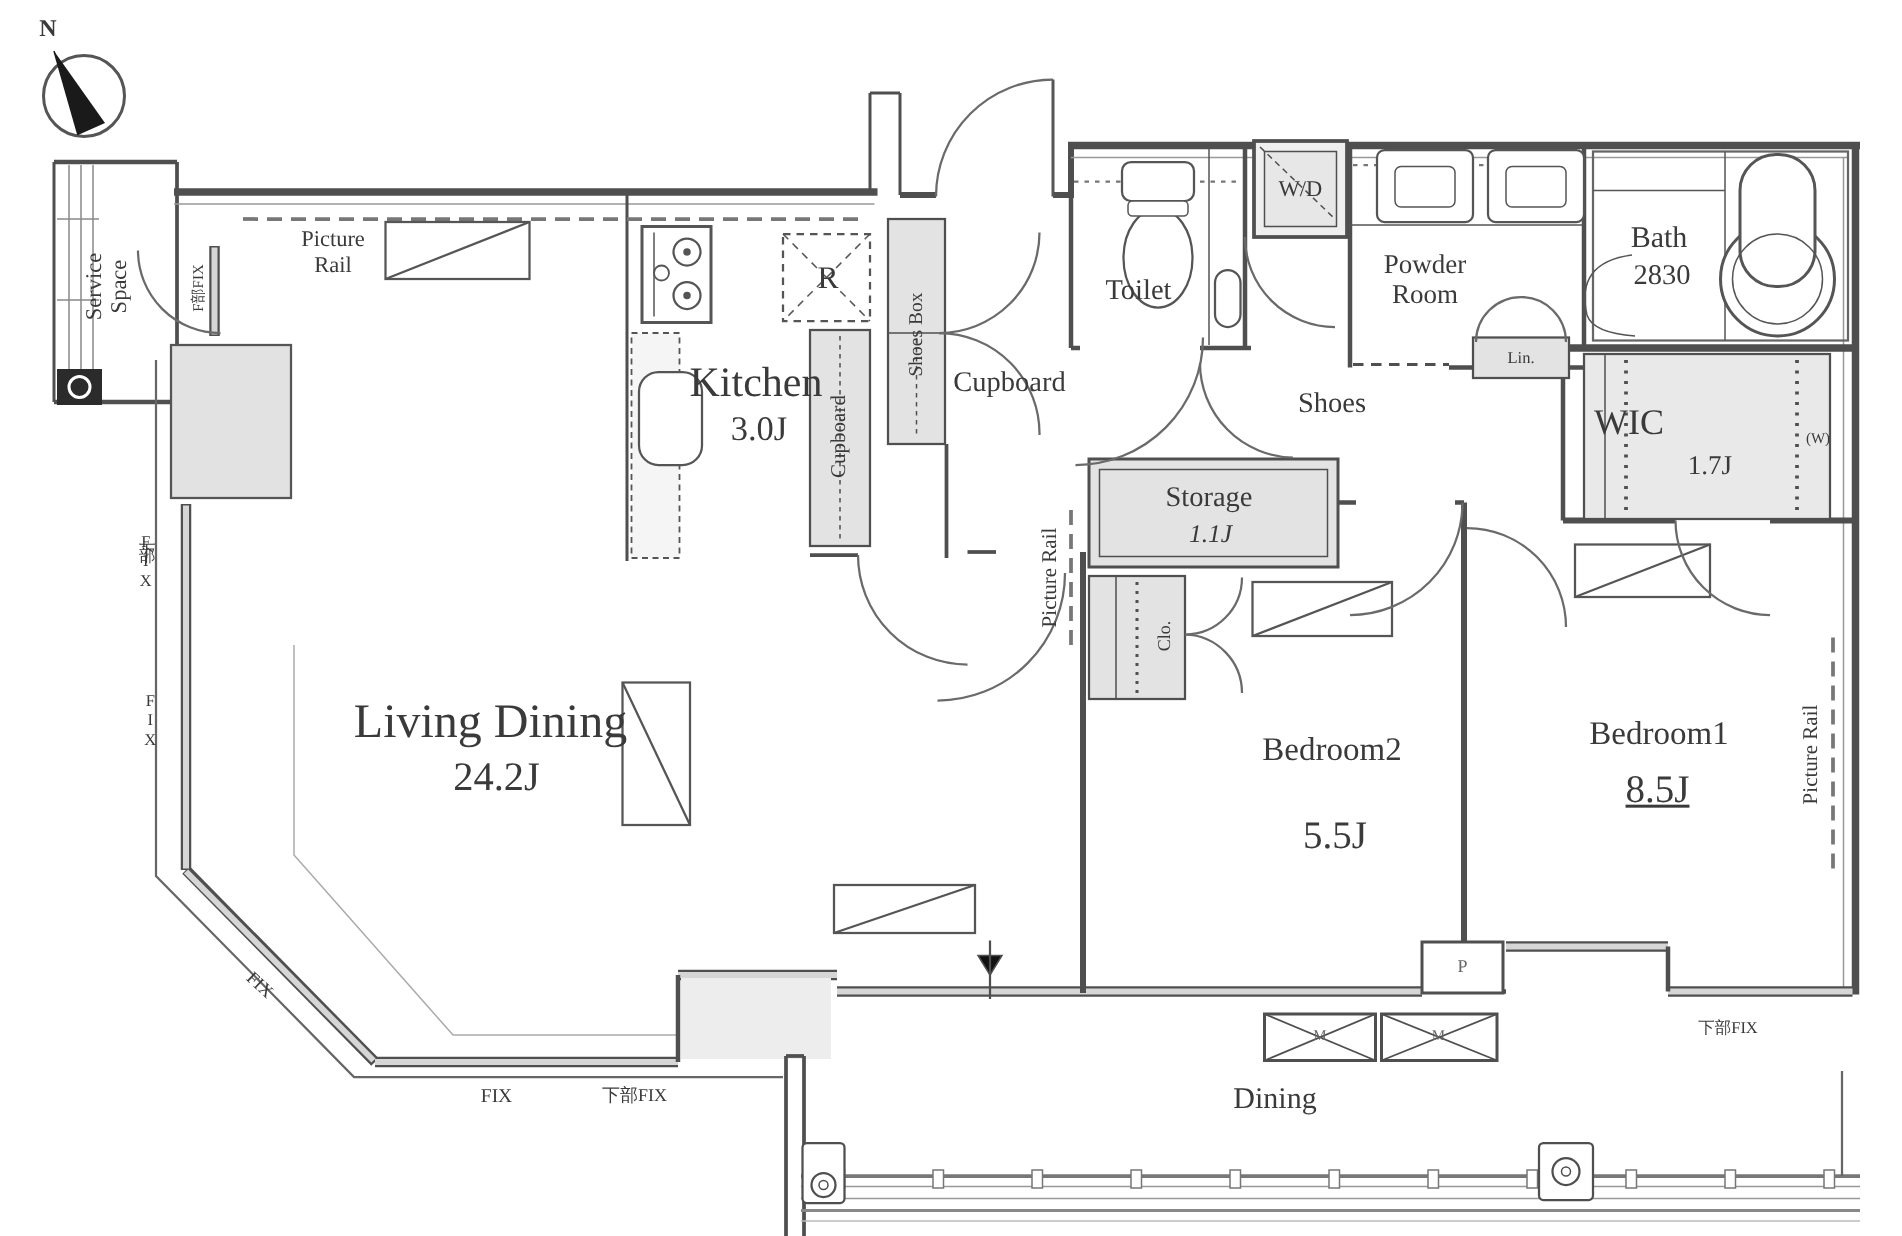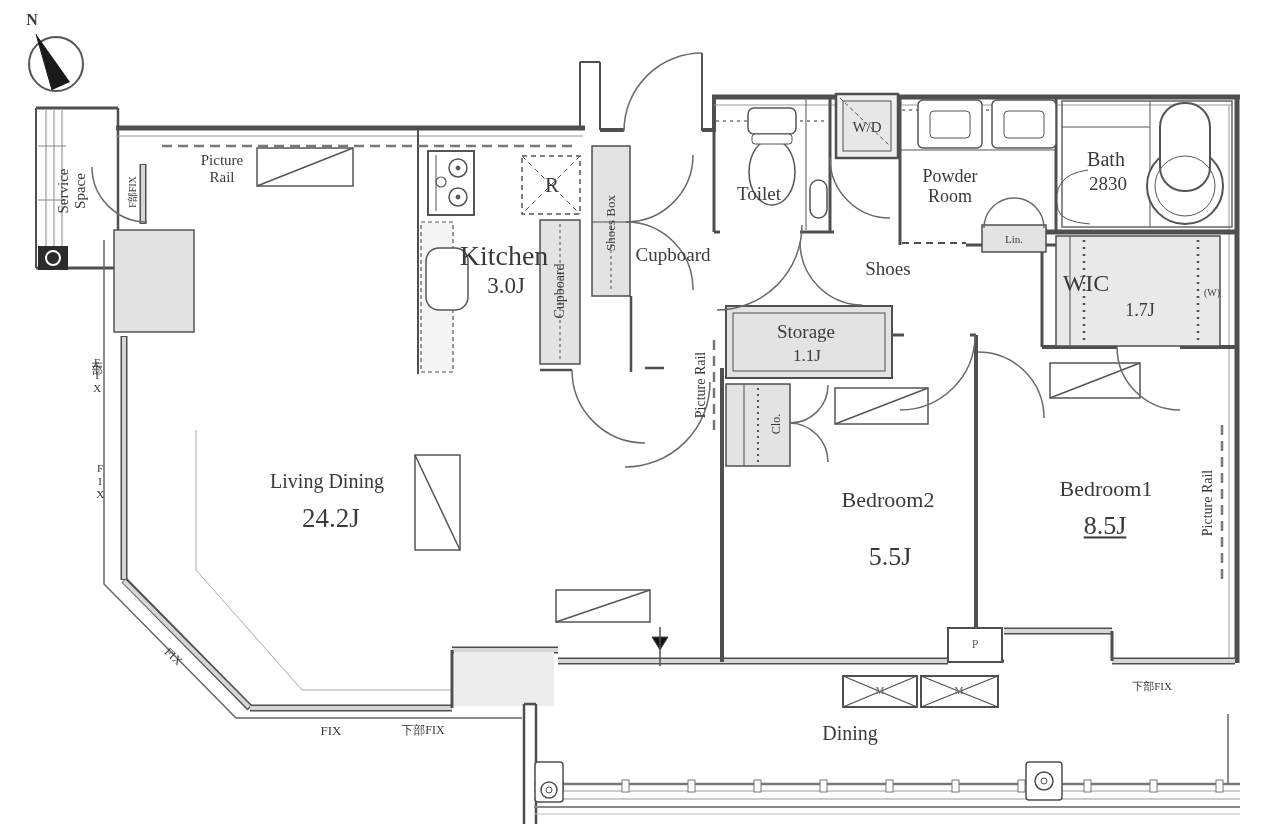--- a/index.html
+++ b/index.html
@@ -269,31 +269,31 @@
 <div class="lbl" style="left:673px;top:255px;font-size:19px;">Cupboard</div>
 <div class="lbl" style="left:759px;top:194px;font-size:19px;">Toilet</div>
 <div class="lbl" style="left:867px;top:127px;font-size:15px;">W/D</div>
 <div class="lbl wrap" style="left:950px;top:186px;font-size:18px;width:86px;">Powder Room</div>
 <div class="lbl" style="left:1106px;top:159px;font-size:20px;">Bath</div>
 <div class="lbl" style="left:1108px;top:184px;font-size:19px;">2830</div>
 <div class="lbl" style="left:888px;top:269px;font-size:19px;">Shoes</div>
 <div class="lbl" style="left:1014px;top:239px;font-size:11px;">Lin.</div>
 
 <div class="lbl" style="left:806px;top:332px;font-size:19px;">Storage</div>
-<div class="lbl" style="left:807px;top:356px;font-size:17px;">1.1J</div>
+<div class="lbl" style="left:807px;top:356px;font-size:17px;font-style:italic;">1.1J</div>
 <div class="lbl rot" style="left:777px;top:424px;font-size:12px;">Clo.</div>
 
 <div class="lbl" style="left:1086px;top:283px;font-size:24px;">WIC</div>
 <div class="lbl" style="left:1140px;top:310px;font-size:18px;">1.7J</div>
 <div class="lbl" style="left:1212px;top:293px;font-size:10px;">(W)</div>
 
 <div class="lbl rot" style="left:701px;top:385px;font-size:14px;">Picture Rail</div>
 <div class="lbl rot" style="left:1208px;top:503px;font-size:14px;">Picture Rail</div>
 
-<div class="lbl" style="left:327px;top:481px;font-size:20px;">Living Dining</div>
+<div class="lbl" style="left:327px;top:481px;font-size:32px;">Living Dining</div>
 <div class="lbl" style="left:331px;top:518px;font-size:27px;">24.2J</div>
 
 <div class="lbl" style="left:888px;top:500px;font-size:22px;">Bedroom2</div>
 <div class="lbl" style="left:890px;top:557px;font-size:26px;">5.5J</div>
 <div class="lbl" style="left:1106px;top:489px;font-size:22px;">Bedroom1</div>
 <div class="lbl" style="left:1105px;top:526px;font-size:26px;text-decoration:underline;">8.5J</div>
 
 <div class="lbl" style="left:850px;top:733px;font-size:20px;">Dining</div>
 
 <div class="lbl" style="left:331px;top:731px;font-size:13px;">FIX</div>

